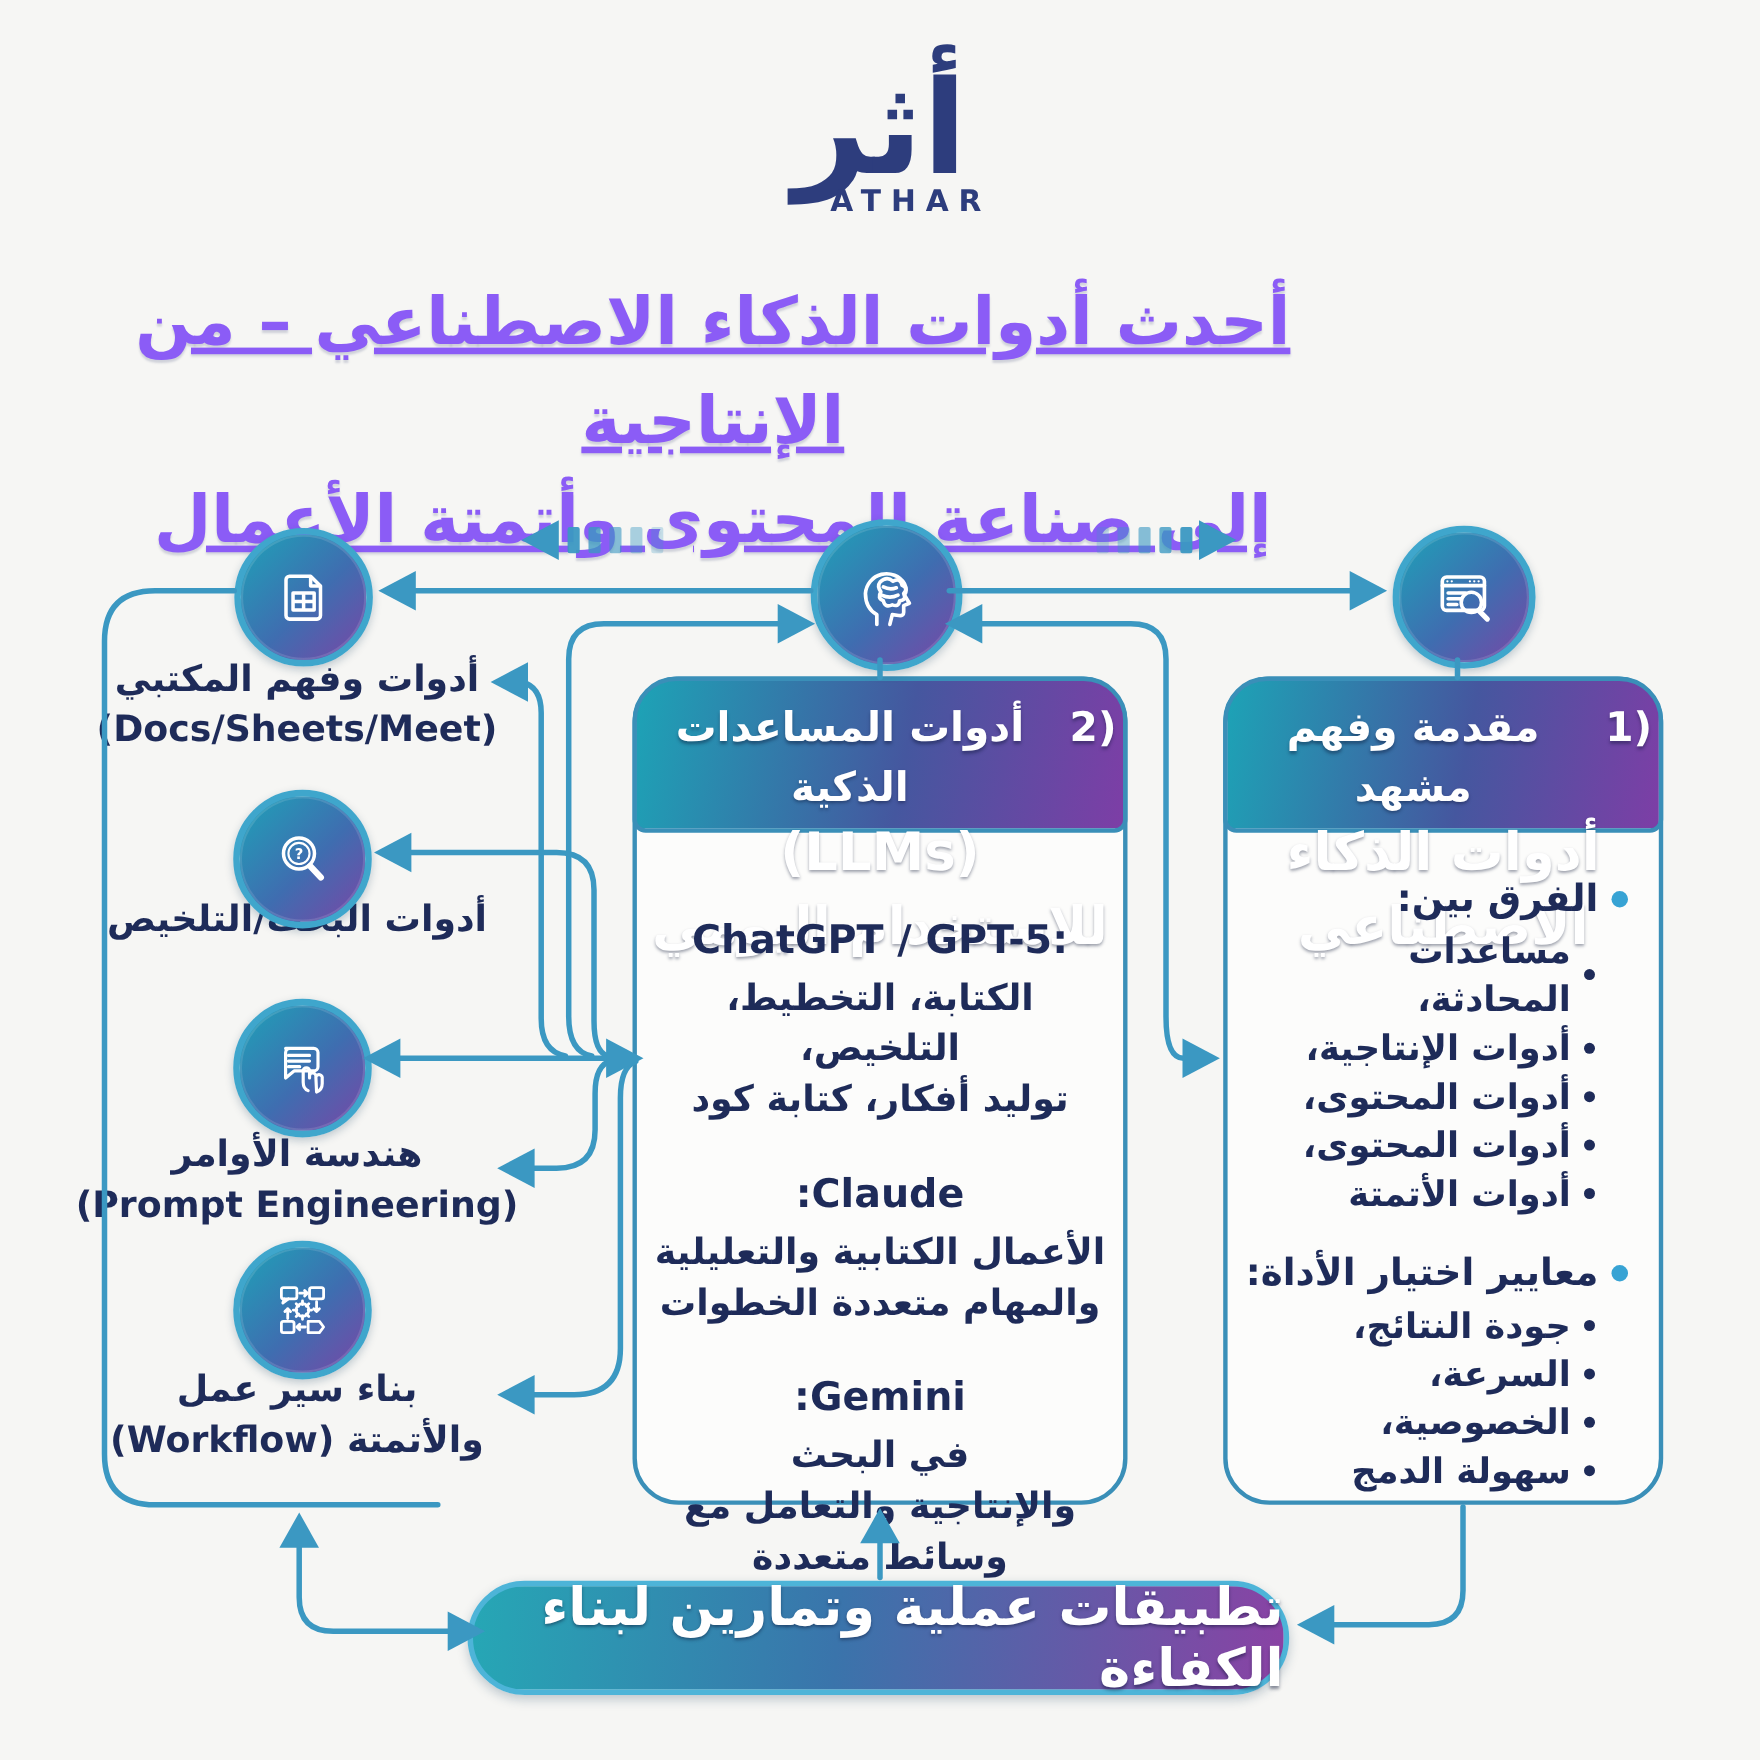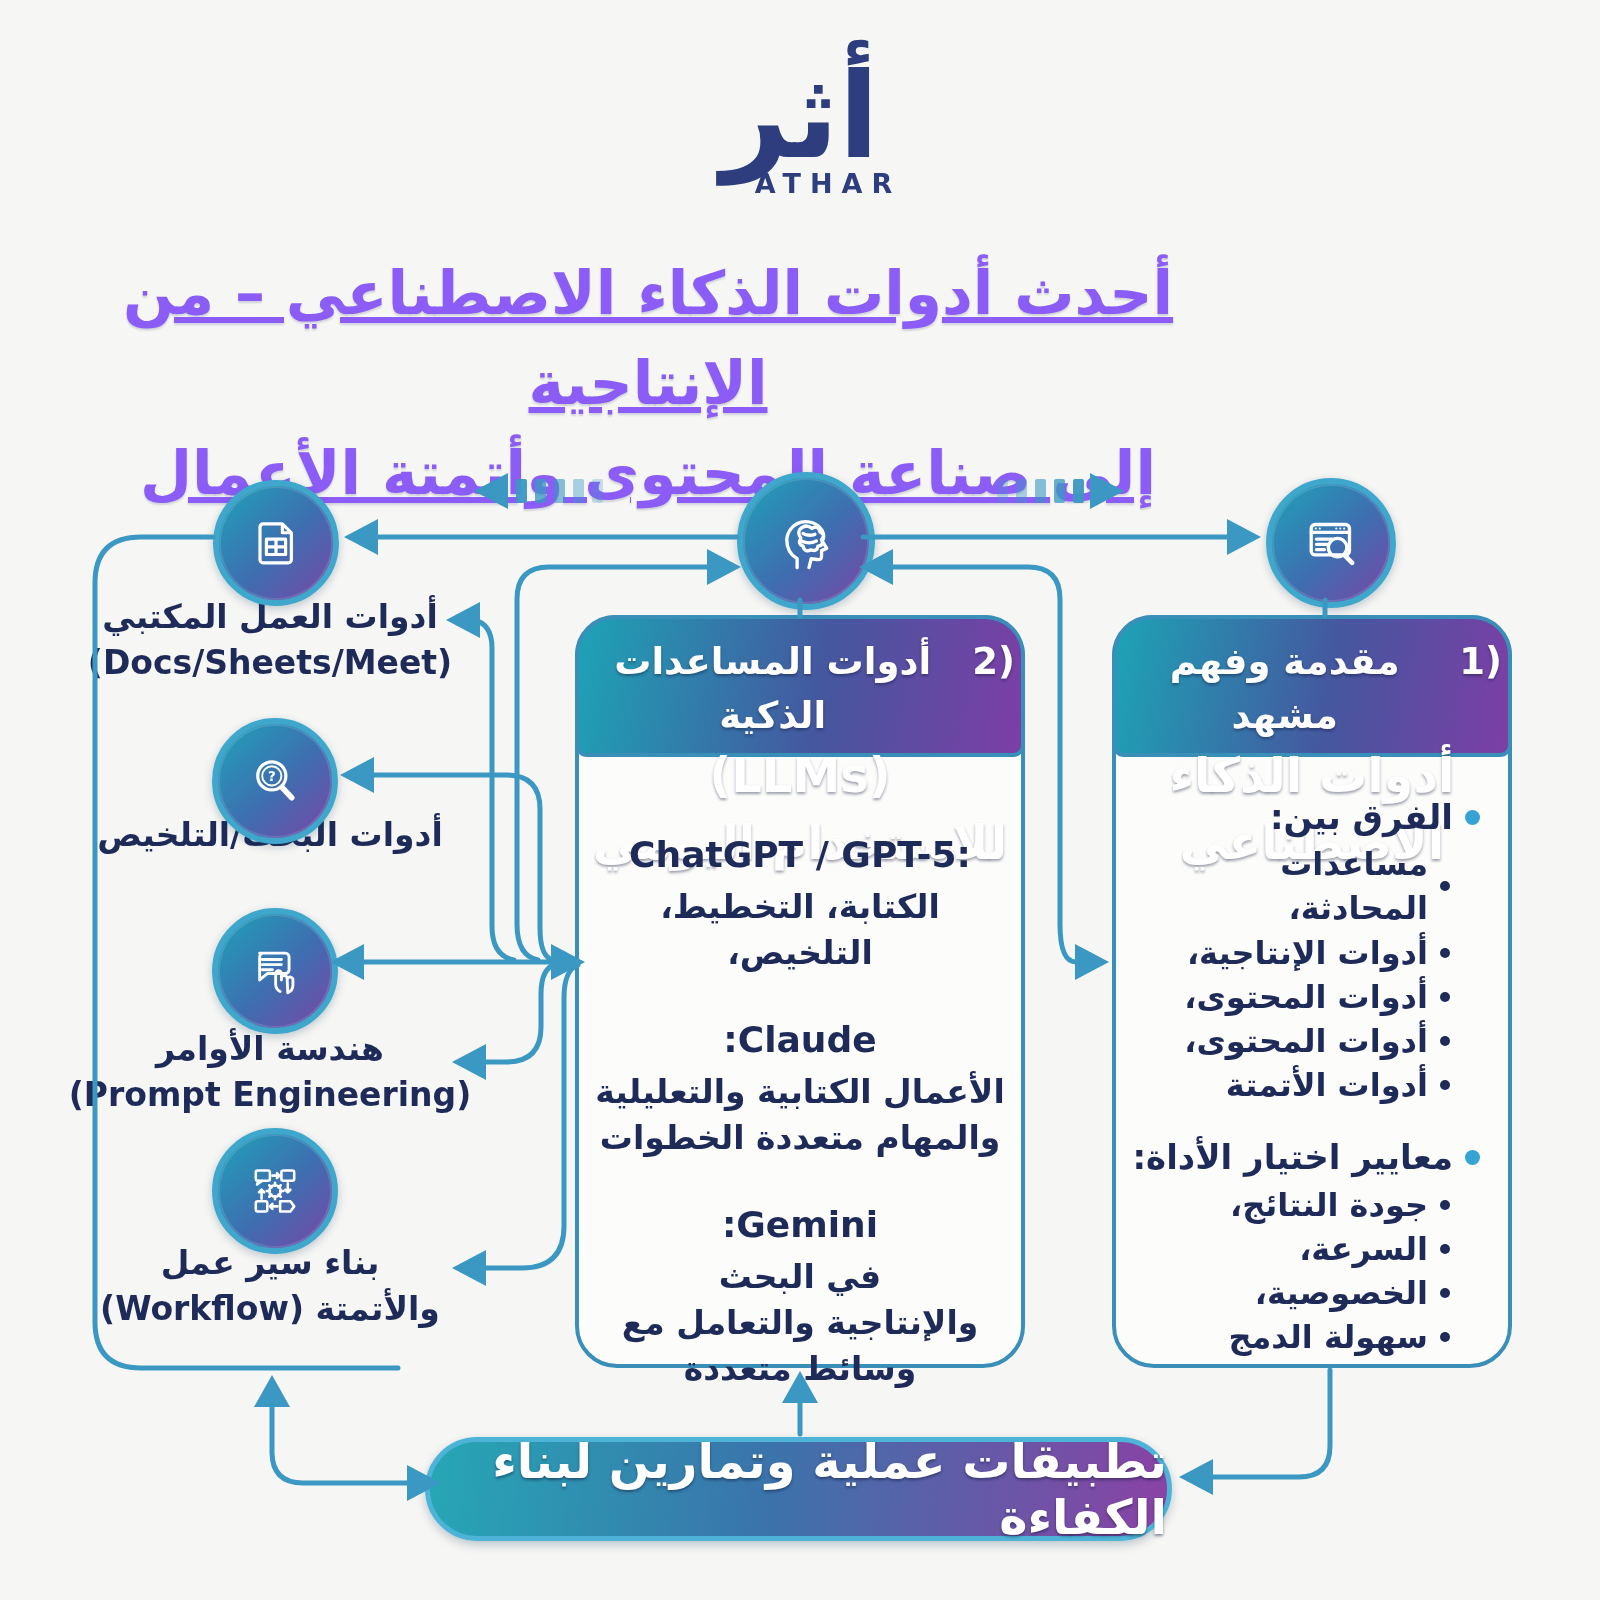--- a/index.html
+++ b/index.html
@@ -185,21 +185,21 @@
       <path d="M46 26 h10 m-3 -4 4 4 -4 4"></path>
       <path d="M70 38 v14 m-4 -4 4 4 4 -4"></path>
       <path d="M54 74 h-12 m4 -4 -4 4 4 4"></path>
       <path d="M29 62 v-14 m-4 4 4 -4 4 4"></path>
       <circle cx="50" cy="50" r="9"></circle>
       <path d="M50 37 v5 M50 58 v5 M37 50 h5 M58 50 h5 M41 41 l3.5 3.5 M55.5 55.5 l3.5 3.5 M59 41 l-3.5 3.5 M44.5 55.5 L41 59"></path>
     </svg>
   </div>
 
   <div class="llabel" style="top:594px;">
-    <div dir="rtl">أدوات العمل المكتبي</div>
+    <div dir="rtl">أدوات وفهم المكتبي</div>
     <div dir="ltr">(Docs/Sheets/Meet)</div>
   </div>
   <div class="llabel" style="top:812px;">
     <div dir="rtl">أدوات البحث/التلخيص</div>
   </div>
   <div class="llabel" style="top:1026px;">
     <div dir="rtl">هندسة الأوامر</div>
     <div dir="ltr">(Prompt Engineering)</div>
   </div>
   <div class="llabel" style="top:1240px;">
@@ -212,20 +212,21 @@
       <div class="hl1">
         <span dir="ltr">2)</span>
         <span dir="rtl">أدوات المساعدات الذكية</span>
       </div>
       <div class="hl2" dir="ltr">(LLMs) للاستخدام اليومي</div>
     </div>
     <div class="mbody">
       <div class="msec">
         <div class="mname" dir="ltr">ChatGPT / GPT-5:</div>
         <div class="mline">الكتابة، التخطيط، التلخيص،</div>
+        <div class="mline">توليد أفكار، كتابة كود</div>
       </div>
       <div class="msec">
         <div class="mname" dir="ltr">:Claude</div>
         <div class="mline">الأعمال الكتابية والتعليلية</div>
         <div class="mline">والمهام متعددة الخطوات</div>
       </div>
       <div class="msec">
         <div class="mname" dir="ltr">:Gemini</div>
         <div class="mline">في البحث</div>
         <div class="mline">والإنتاجية والتعامل مع</div>

